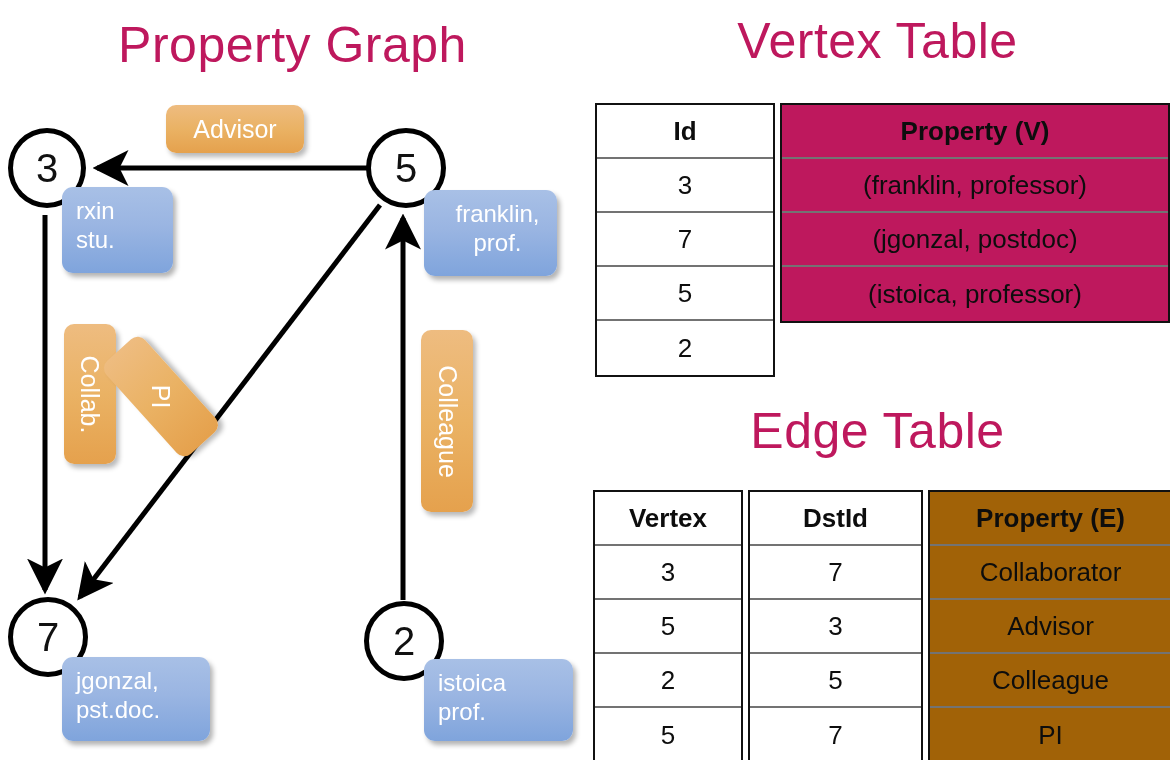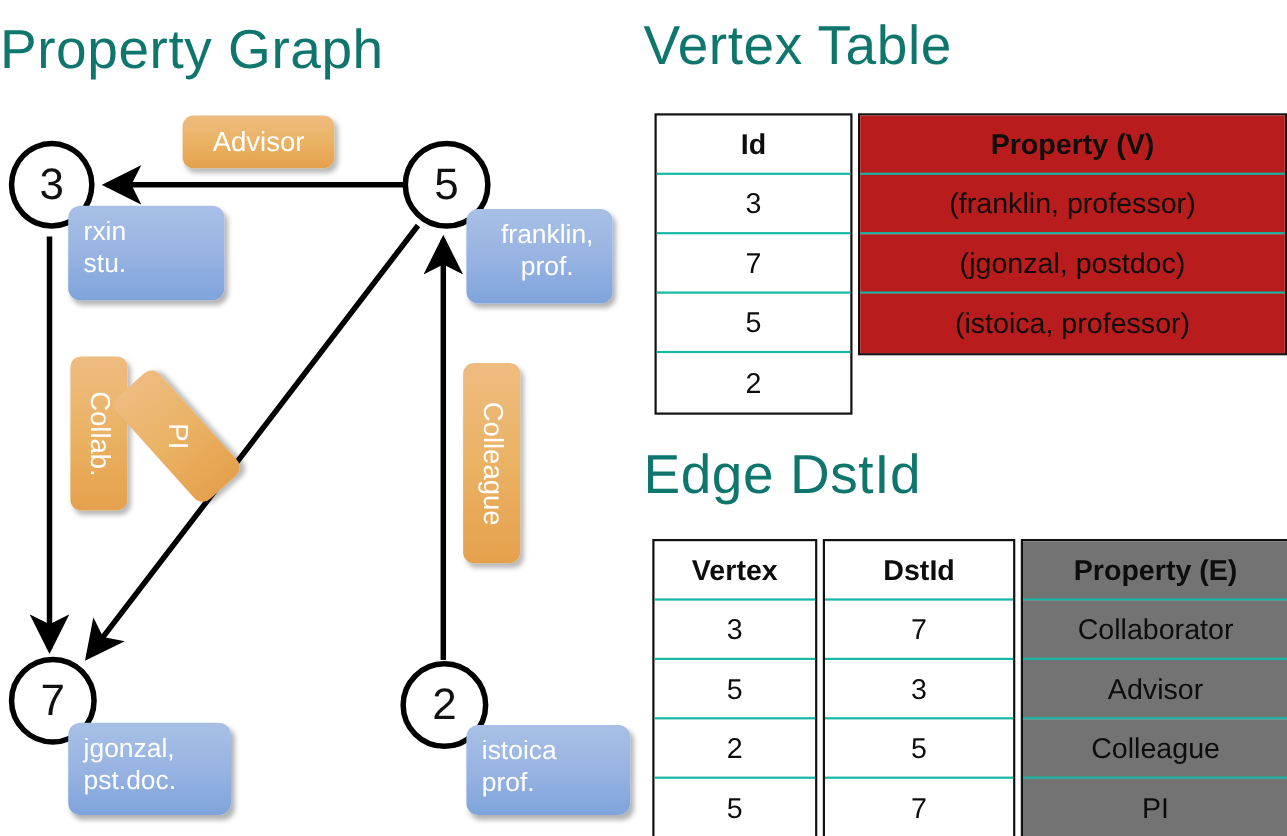--- a/index.html
+++ b/index.html
@@ -17,22 +17,23 @@
     color: #000000;
   }
 
   
   .title {
     position: absolute;
     font-family: "Liberation Sans", sans-serif;
     font-weight: 300;
     font-size: 50px;
     letter-spacing: 0.5px;
-    color: #0f766e;
+    color: #be185d;
     white-space: nowrap;
+    text-align: center;
   }
   #title-property-graph { left: 0;   top: 16px;  width: 585px; }
   #title-vertex-table   { left: 585px; top: 12px; width: 585px; }
   #title-edge-table     { left: 585px; top: 402px; width: 585px; }
 
   
   #graph-panel {
     position: absolute;
     left: 0; top: 0;
     width: 585px; height: 760px;
@@ -114,49 +115,49 @@
   .tcol + .tcol { margin-left: 5px; }
   .cell {
     box-sizing: border-box;
     display: flex;
     align-items: center;
     justify-content: center;
     font-family: "Liberation Sans", sans-serif;
     font-weight: 300;
     font-size: 26px;
     color: #0d0d0d;
-    border-bottom: 2px solid #14b8a6;
+    border-bottom: 2px solid #737373;
     text-align: center;
     white-space: nowrap;
   }
   .cell:last-child { border-bottom: none; }
   .cell.hdr { font-weight: 700; font-size: 26px; }
-  .fill-blue   { background: #b91c1c; }
-  .fill-orange { background: #737373; }
+  .fill-blue   { background: #be185d; }
+  .fill-orange { background: #a16207; }
 
   #vertex-table { left: 595px; top: 103px; }
   #vertex-table .col-id  { width: 180px; }
   #vertex-table .col-prop{ width: 390px; }
   #vertex-table .cell    { height: 54px; }
   #vertex-table .cell.hdr{ height: 54px; }
 
   #edge-table { left: 593px; top: 490px; }
   #edge-table .col-src  { width: 150px; }
   #edge-table .col-dst  { width: 175px; }
   #edge-table .col-prop { width: 245px; }
   #edge-table .cell     { height: 54px; }
 </style>
 </head>
 <body>
 
 <div class="title" id="title-property-graph">Property Graph</div>
 
 <div class="title" id="title-vertex-table">Vertex Table</div>
 
-<div class="title" id="title-edge-table">Edge DstId</div>
+<div class="title" id="title-edge-table">Edge Table</div>
 
 <div id="graph-panel">
 
   <svg id="graph-svg" viewBox="0 0 585 760">
     <defs>
       <marker id="arrow" viewBox="0 0 12 12" refX="10.5" refY="6" markerWidth="7.2" markerHeight="7.2" orient="auto-start-reverse">
         <path d="M 0 0 L 12 6 L 0 12 L 3 6 z" fill="#000000"></path>
       </marker>
     </defs>
 
@@ -178,21 +179,21 @@
   </div>
 
   <div class="node" id="node-7" style="left:8px;  top:597px; width:80px; height:80px;">
     <span>7</span>
   </div>
 
   <div class="node" id="node-2" style="left:364px; top:601px; width:80px; height:80px;">
     <span>2</span>
   </div>
 
-  <div class="vbox" id="vbox-rxin" style="left:62px; top:187px; width:142px; height:86px;">
+  <div class="vbox" id="vbox-rxin" style="left:62px; top:187px; width:111px; height:86px;">
     <div>rxin</div>
     <div>stu.</div>
   </div>
 
   <div class="vbox" id="vbox-franklin" style="left:424px; top:190px; width:133px; height:86px;text-align:center;">
     <div>franklin,</div>
     <div>prof.</div>
   </div>
 
   <div class="vbox" id="vbox-jgonzal" style="left:62px; top:657px; width:148px; height:84px;">

